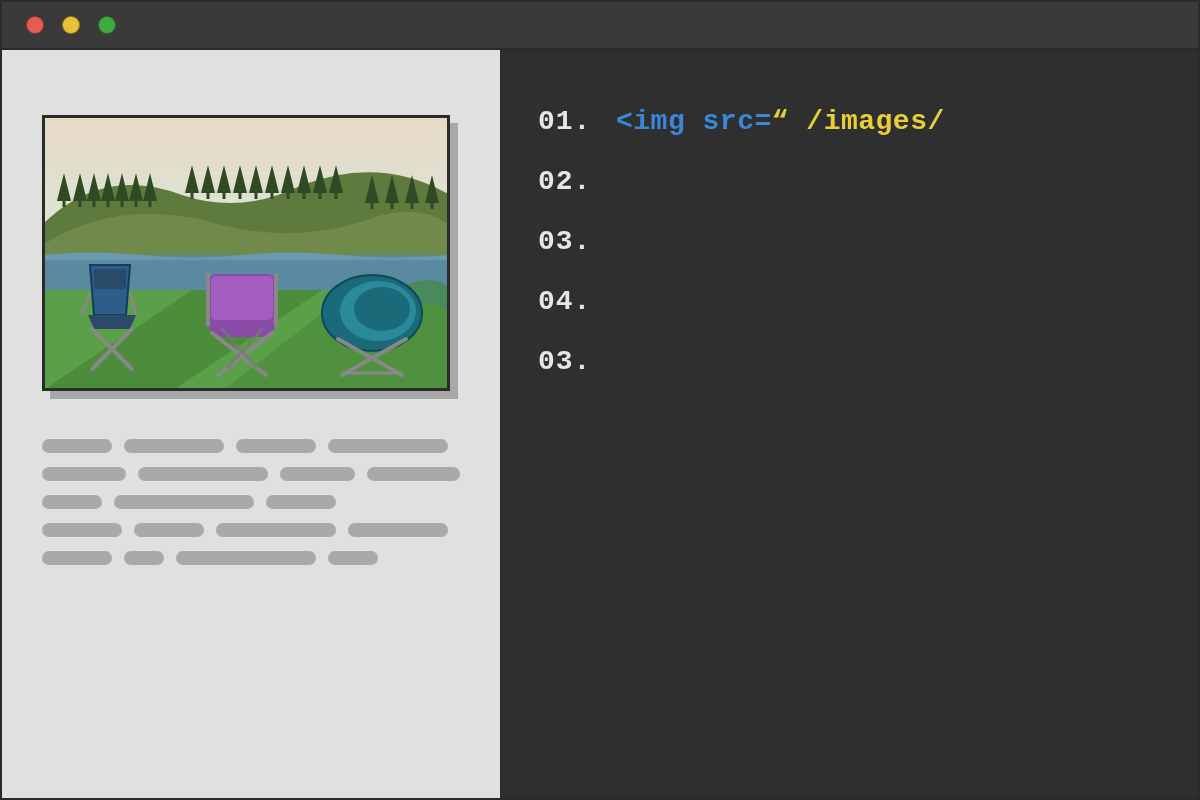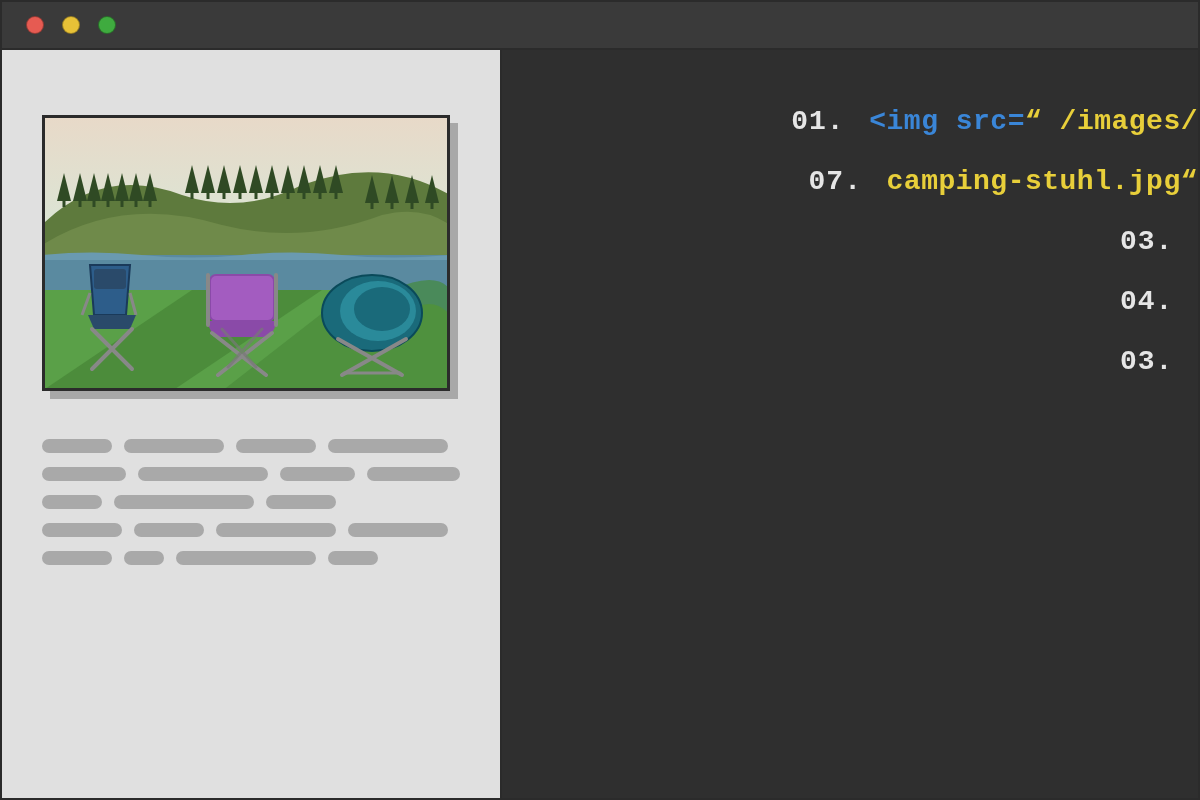--- a/index.html
+++ b/index.html
@@ -82,21 +82,20 @@
     padding: 58px 0 0 0;
   }
   .code-row {
     display: flex;
     align-items: baseline;
     font-size: 28px;
     font-weight: bold;
     line-height: 1;
     margin-bottom: 32px;
     padding-left: 36px;
-    justify-content: flex-end;
   }
   .ln {
     color: #e6e6e6;
     width: 78px;
     letter-spacing: 1px;
   }
   .code {
     white-space: pre;
     letter-spacing: 0.5px;
   }
@@ -228,22 +227,21 @@
             <div class="bar" style="width: 50px;"></div>
           </div>
         </div>
     </div>
     <div class="right-pane" id="code-pane">
         <div class="code-row">
           <span class="ln">01.</span>
           <span class="code"><span class="c-blue">&lt;</span><span class="c-blue">img </span><span class="c-blue">src=</span><span class="c-yellow">“ </span><span class="c-yellow">/images/</span></span>
         </div>
         <div class="code-row">
-          <span class="ln">07.</span>
-          <span class="code"><span class="c-yellow">camping-stuhl.jpg</span><span class="c-yellow">“</span></span>
+          <span class="ln">02.</span>
         </div>
         <div class="code-row">
           <span class="ln">03.</span>
         </div>
         <div class="code-row">
           <span class="ln">04.</span>
         </div>
         <div class="code-row">
           <span class="ln">03.</span>
         </div>

